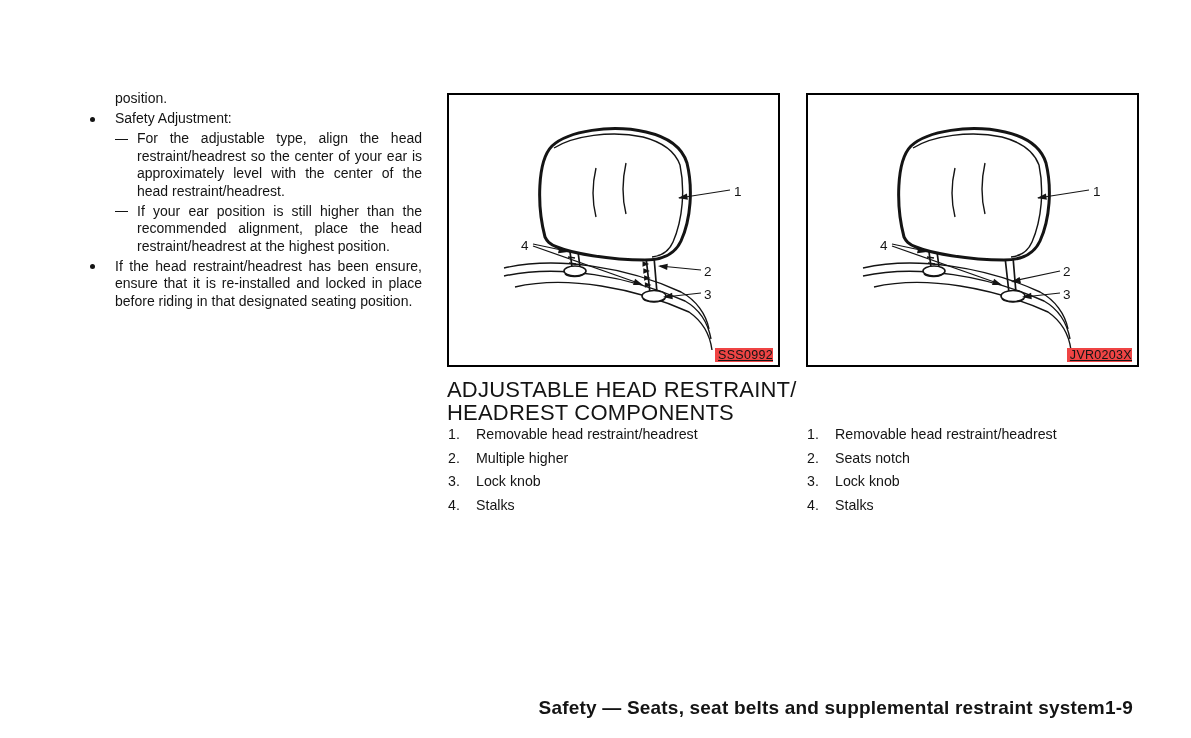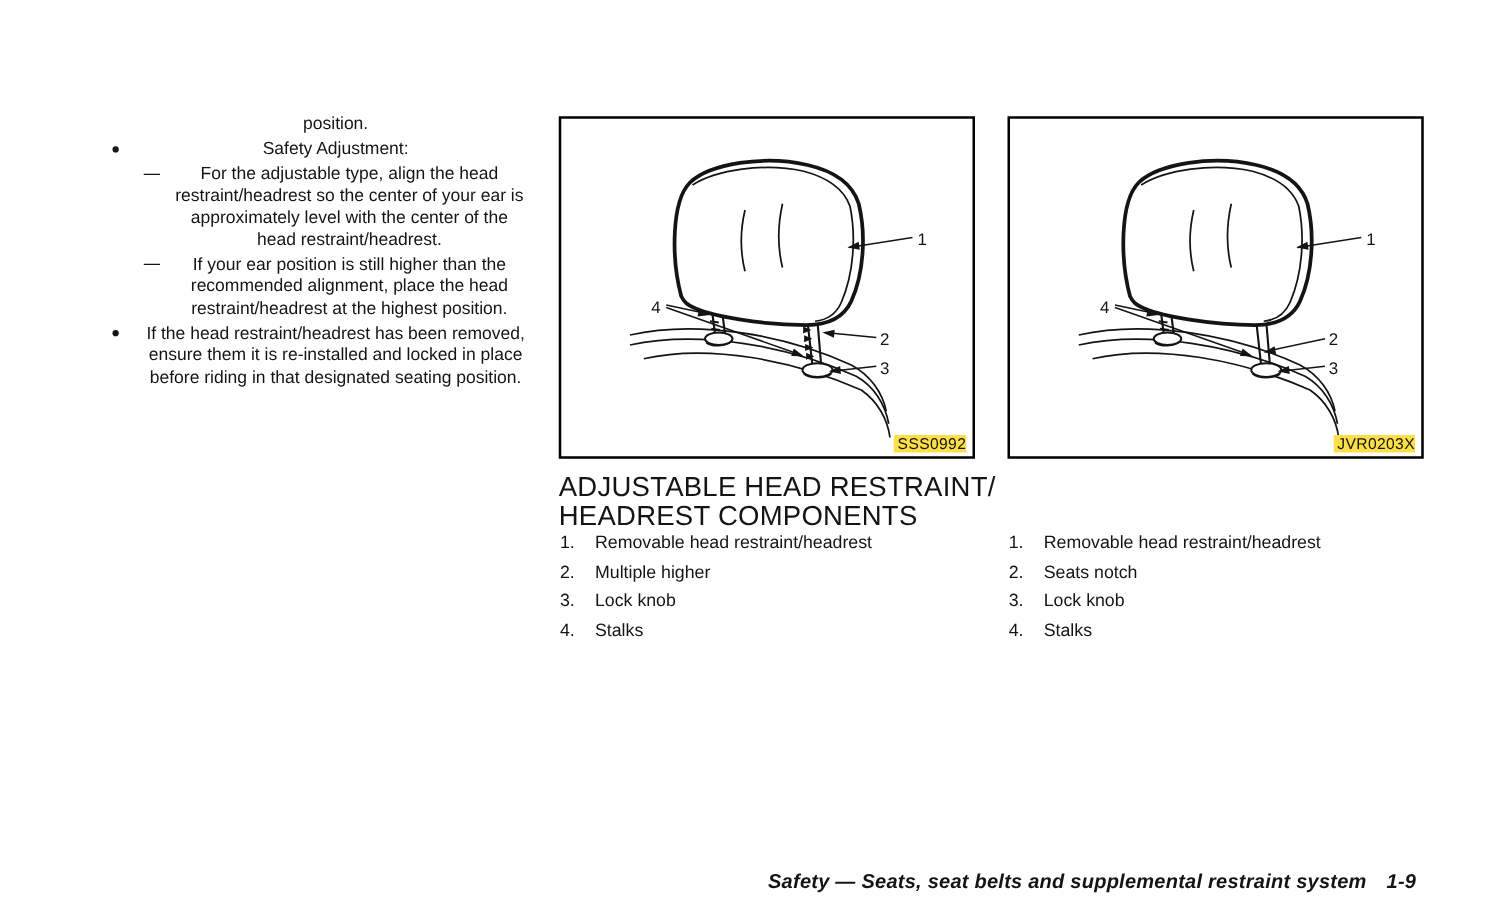--- a/index.html
+++ b/index.html
@@ -1,53 +1,53 @@
 <!DOCTYPE html>
 <html><head>
 <meta charset="utf-8">
 <style>
   html,body{margin:0;padding:0;background:#fff;}
   .page{
     position:relative;width:1191px;height:738px;background:#fff;
     color:#141414;font-family:"Liberation Sans",sans-serif;overflow:hidden;
   }
-  p{margin:0;text-align:center;}
+  p{margin:0;}
 
   
   .left-col{position:absolute;left:88px;top:90px;width:334px;font-size:14px;line-height:17.5px;}
   .cont{margin-left:27px;}
   .bullet{position:relative;padding-left:27px;margin-top:2.5px;text-align:justify;}
   .b-mark{position:absolute;left:2px;top:6.5px;width:5px;height:5px;border-radius:50%;background:#141414;}
   .dash-item{position:relative;padding-left:49px;margin-top:2.5px;text-align:justify;}
   .d-mark{position:absolute;left:27px;top:8.5px;width:13px;border-top:1.6px solid #141414;}
 
   
   .fig{position:absolute;top:93px;width:333px;height:274px;margin:0;border:2px solid #000;
        box-sizing:border-box;background:#fff;}
   #fig1{left:447px;}
   #fig2{left:806px;}
   .fig-canvas{position:absolute;inset:0;}
   .fig-canvas svg{width:100%;height:100%;display:block;}
-  .fig-code{position:absolute;right:5px;bottom:3px;font-size:12.5px;letter-spacing:.3px;background:#fde047;padding-left:3px;}
+  .fig-code{position:absolute;right:5px;bottom:3px;font-size:12.5px;letter-spacing:.3px;background:#ef4444;padding-left:3px;text-decoration:underline;}
 
   
   .fig-title{position:absolute;top:379px;width:350px;margin:0;font-size:22px;line-height:22.5px;
              font-weight:normal;letter-spacing:.2px;white-space:pre-line;}
   #title1{left:447px;}
   #title2{left:806px;}
   .comp-list{position:absolute;top:426px;width:340px;font-size:14.2px;}
   #list1{left:448px;}
   #list2{left:807px;}
   .comp-row{display:flex;line-height:17.5px;margin-bottom:6px;}
   .comp-num{width:28px;flex:none;}
 
   
   .footer{position:absolute;top:697px;right:58px;display:flex;align-items:flex-end;
-          font-size:16px;font-weight:bold;letter-spacing:.2px;font-style:italic;}
-  .footer .pnum{margin-left:16px;}
+          font-size:19px;font-weight:bold;letter-spacing:.2px;}
+  .footer .pnum{}
 </style>
 </head>
 <body>
 
 <div class="page">
 
   <section class="left-col">
     <p class="cont">position.</p>
 
 
@@ -61,21 +61,21 @@
       <p>For the adjustable type, align the head restraint/headrest so the center of your ear is approximately level with the center of the head restraint/headrest.</p>
     </div>
 
     <div class="dash-item">
       <span class="d-mark"></span>
       <p>If your ear position is still higher than the recommended alignment, place the head restraint/headrest at the highest position.</p>
     </div>
 
     <div class="bullet">
       <span class="b-mark"></span>
-      <p>If the head restraint/headrest has been removed, ensure them it is re-installed and locked in place before riding in that designated seating position.</p>
+      <p>If the head restraint/headrest has been ensure, ensure that it is re-installed and locked in place before riding in that designated seating position.</p>
     </div>
   </section>
 
   <figure class="fig" id="fig1">
     <div class="fig-canvas">
         <svg viewBox="0 0 329 270" preserveAspectRatio="none" role="img">
           <path d="M 55 173 C 108 161, 178 172, 232 197 C 247 205, 257 219, 260 234" fill="none" stroke="#141414" stroke-width="1.4"></path>
           <path d="M 55 181 C 110 169, 180 181, 236 206 C 250 214, 259 228, 262 244" fill="none" stroke="#141414" stroke-width="1.4"></path>
           <path d="M 66 192 C 118 180, 186 193, 240 217 C 253 226, 261 240, 263 255" fill="none" stroke="#141414" stroke-width="1.4"></path>
           <path d="M 120 149 L 123 172 M 128 149 L 131 172" stroke="#141414" stroke-width="1.7" fill="none"></path>

